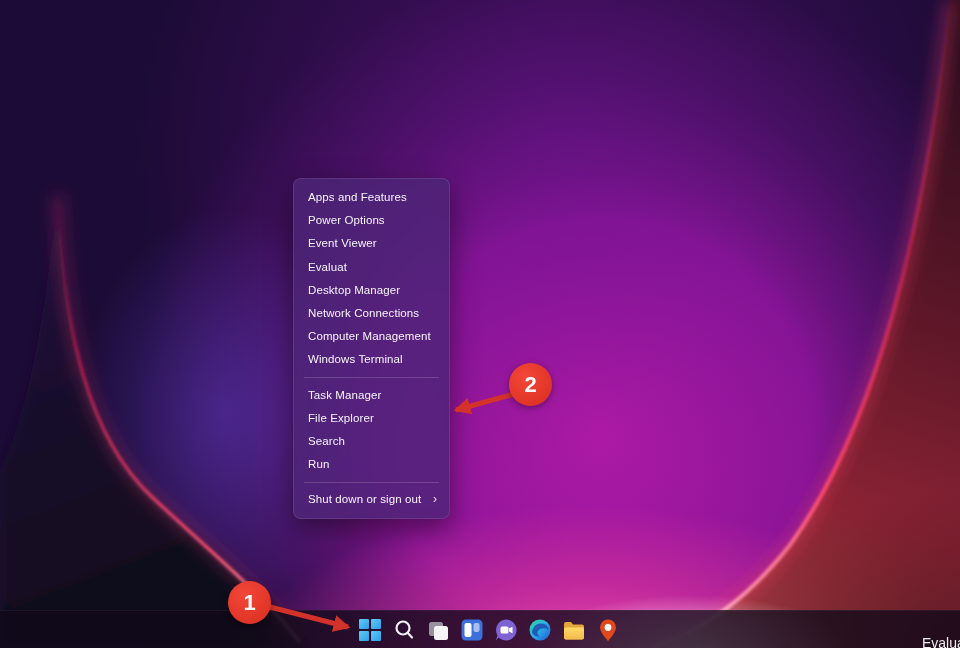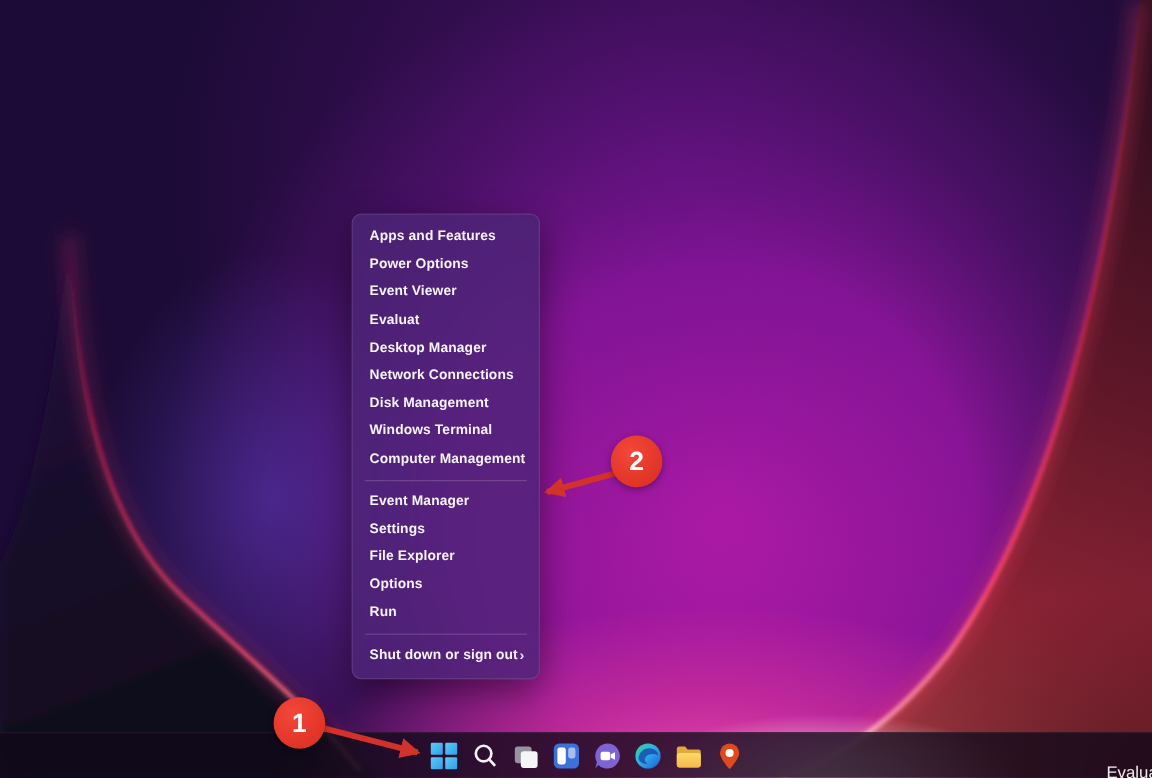--- a/index.html
+++ b/index.html
@@ -15,21 +15,20 @@
   #winx-menu {
     position:absolute; left:293px; top:178px; width:157px;
     z-index:30;
     background:rgba(74,38,116,0.82);
     backdrop-filter: blur(16px) saturate(1.25);
     -webkit-backdrop-filter: blur(16px) saturate(1.25);
     border:1px solid rgba(255,255,255,0.10);
     border-radius:8px;
     padding:7px 4px;
     box-shadow:0 10px 28px rgba(0,0,0,0.45);
-    font-weight:bold;
   }
   .menu-item {
     position:relative;
     height:23.2px; line-height:23.2px;
     padding:0 8px 0 10px;
     border-radius:4px;
     color:#f7f4fb;
     font-size:11.5px;
     letter-spacing:0.1px;
     white-space:nowrap;
@@ -169,28 +168,26 @@
 </svg>
 </div>
 
 <nav id="winx-menu">
     <div class="menu-item">Apps and Features</div>
     <div class="menu-item">Power Options</div>
     <div class="menu-item">Event Viewer</div>
     <div class="menu-item">Evaluat</div>
     <div class="menu-item">Desktop Manager</div>
     <div class="menu-item">Network Connections</div>
-    <div class="menu-item">Disk Management</div>
+    <div class="menu-item">Computer Management</div>
     <div class="menu-item">Windows Terminal</div>
-    <div class="menu-item">Computer Management</div>
     <div class="menu-sep"></div>
-    <div class="menu-item">Event Manager</div>
-    <div class="menu-item">Settings</div>
+    <div class="menu-item">Task Manager</div>
     <div class="menu-item">File Explorer</div>
-    <div class="menu-item">Options</div>
+    <div class="menu-item">Search</div>
     <div class="menu-item">Run</div>
     <div class="menu-sep"></div>
     <div class="menu-item">Shut down or sign out<span class="submenu-chevron">›</span></div>
   </nav>
 
 <div id="taskbar">
   <div id="taskbar-icons">
       <button class="tb-btn" title="Start">
         <span>
           <svg width="24" height="24" viewBox="0 0 24 24">

